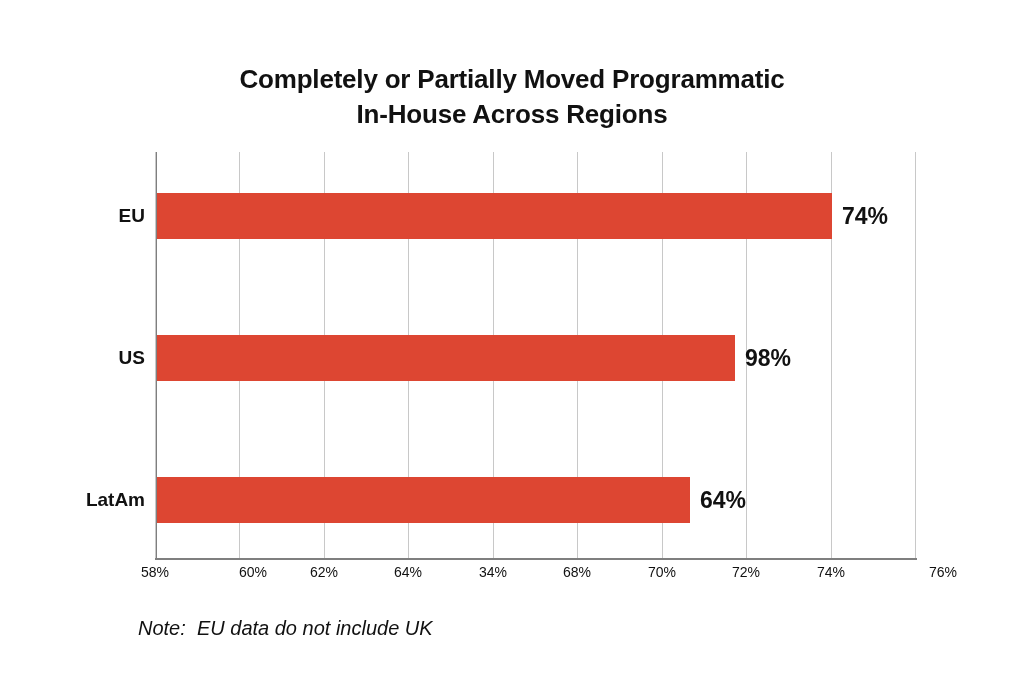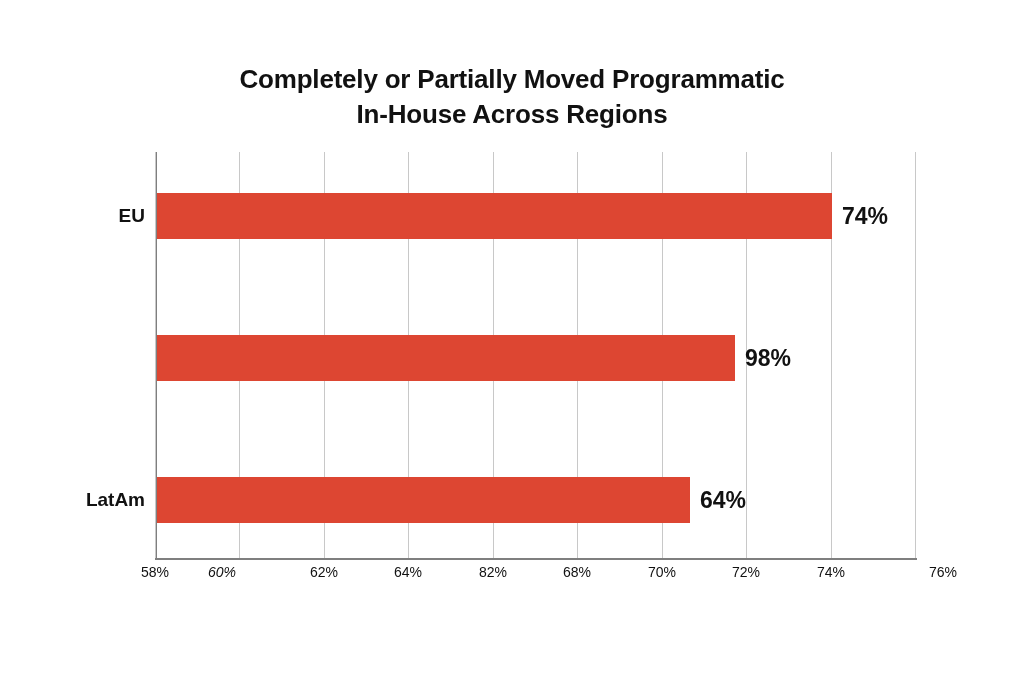--- a/index.html
+++ b/index.html
@@ -145,37 +145,41 @@
     <div class="gridline" style="left:591px;"></div>
     <div class="gridline" style="left:676px;"></div>
     <div class="gridline" style="left:760px;"></div>
 
     <div class="cat-label-wrap" style="top:41px;">
       <div class="cat-label" style="position:relative;">EU</div>
     </div>
     <div class="bar" style="left:2px; top:41px; width:675px;"></div>
     <div class="bar-value" style="left:687px; top:41px;">74%</div>
 
+    <div class="cat-label-wrap" style="top:183px;">
+      <div class="cat-label" style="position:relative;">US</div>
+    </div>
     <div class="bar" style="left:2px; top:183px; width:578px;"></div>
     <div class="bar-value" style="left:590px; top:183px;">98%</div>
 
     <div class="cat-label-wrap" style="top:325px;">
       <div class="cat-label" style="position:relative;">LatAm</div>
     </div>
     <div class="bar" style="left:2px; top:325px; width:533px;"></div>
     <div class="bar-value" style="left:545px; top:325px;">64%</div>
   </div>
 
   <div class="xaxis"></div>
 
   <div class="xtick-label" style="left:155px;">58%</div>
-  <div class="xtick-label" style="left:222px;font-style:italic;">60%</div>
+  <div class="xtick-label" style="left:253px;">60%</div>
   <div class="xtick-label" style="left:324px;">62%</div>
   <div class="xtick-label" style="left:408px;">64%</div>
-  <div class="xtick-label" style="left:493px;">82%</div>
+  <div class="xtick-label" style="left:493px;">34%</div>
   <div class="xtick-label" style="left:577px;">68%</div>
   <div class="xtick-label" style="left:662px;">70%</div>
   <div class="xtick-label" style="left:746px;">72%</div>
   <div class="xtick-label" style="left:831px;">74%</div>
   <div class="xtick-label" style="left:943px;">76%</div>
 
+  <div class="note">Note:  EU data do not include UK</div>
 
 </div>
 
 </body></html>

